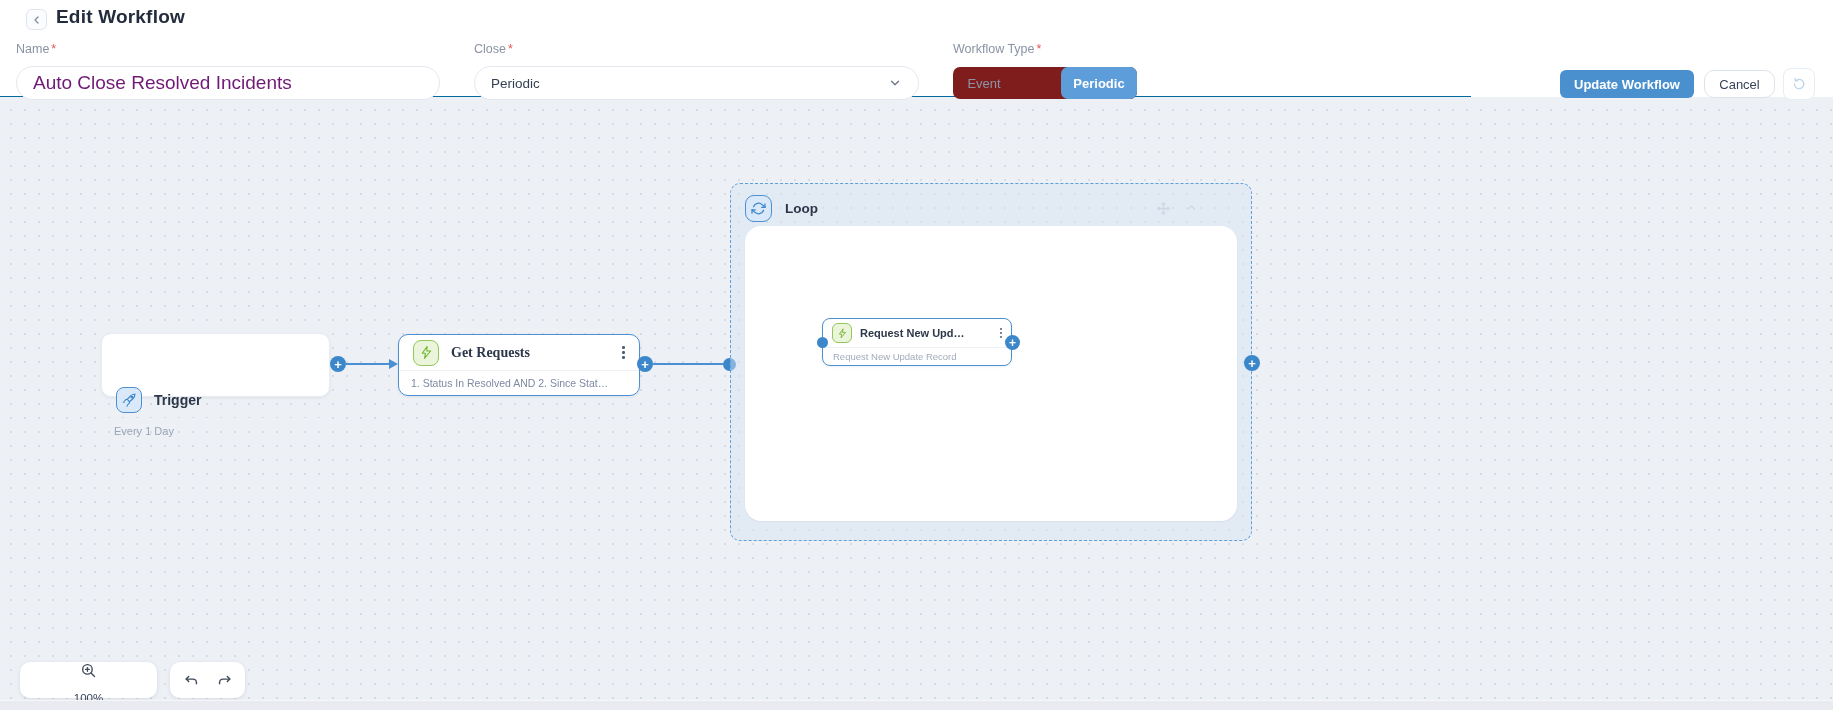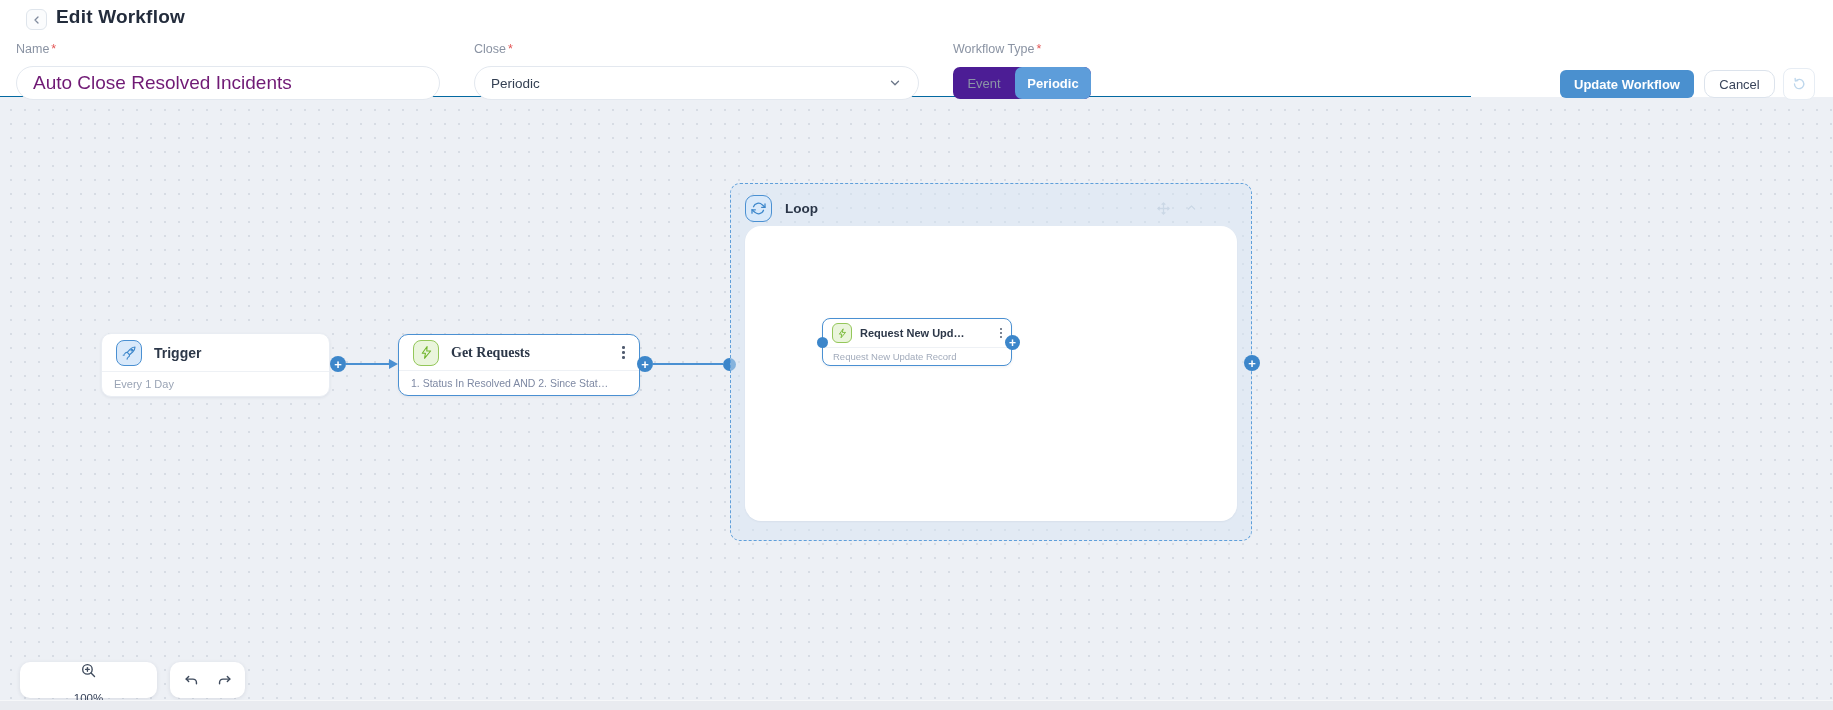--- a/index.html
+++ b/index.html
@@ -9,21 +9,21 @@
 
   
   .header { position:absolute; left:0; top:0; width:1471px; height:97px; background:#ffffff; border-bottom:1px solid #0369a1; z-index:5; }
   .back-btn { position:absolute; left:26px; top:9px; width:21px; height:21px; border:1px solid #dfe5ec; border-radius:6px; background:#fbfcfd; display:flex; align-items:center; justify-content:center; color:#7f8a9c; cursor:pointer; }
   .page-title { position:absolute; left:56px; top:6px; font-size:19px; font-weight:700; color:#232c3c; letter-spacing:.2px; }
   .field-label { position:absolute; top:42px; font-size:12.5px; color:#8a93a3; }
   .req { color:#e25555; margin-left:2px; }
   .text-input { position:absolute; top:66px; height:34px; border:1px solid #e3e8ef; border-radius:17px; background:#fff; font-family:"Liberation Sans",sans-serif; font-size:19px; color:#701a75; padding:0 16px; outline:none; }
   .select { position:absolute; top:66px; height:34px; border:1px solid #e3e8ef; border-radius:17px; background:#fff; font-size:13.5px; color:#333f52; display:flex; align-items:center; padding:0 16px; cursor:pointer; }
   .select .chev { margin-left:auto; color:#6b7688; display:flex; }
-  .toggle { position:absolute; left:953px; top:67px; height:32px; background:#4c1d95; border-radius:7px; display:inline-flex; align-items:stretch; }
+  .toggle { position:absolute; left:953px; top:67px; height:32px; background:#7f1d1d; border-radius:7px; display:inline-flex; align-items:stretch;gap:46px; }
   .toggle .seg { display:flex; align-items:center; justify-content:center; font-size:13px; cursor:pointer; }
   .toggle .seg.off { width:62px; color:#8a94a6; }
   .toggle .seg.on { width:76px; background:#5d9dda; color:#ffffff; border-radius:7px; font-weight:700; }
   .btn-primary { position:absolute; left:1560px; top:70px; width:134px; height:28px; background:#4a90cf; border:none; border-radius:6px; color:#fff; font-size:13px; font-weight:700; font-family:"Liberation Sans",sans-serif; cursor:pointer; }
   .btn-cancel { position:absolute; left:1704px; top:70px; width:71px; height:28px; background:#fff; border:1px solid #dce3ec; border-radius:10px; color:#39445a; font-size:13px; font-family:"Liberation Sans",sans-serif; cursor:pointer; }
   .btn-history { position:absolute; left:1783px; top:68px; width:32px; height:32px; background:#fff; border:1px solid #e7edf4; border-radius:8px; display:flex; align-items:center; justify-content:center; color:#bed7ec; cursor:default; }
 
   
   .canvas { position:absolute; left:0; top:97px; width:1833px; height:603px; background-color:#edf0f5;
             background-image:radial-gradient(circle, #d7dce4 1.1px, transparent 1.2px); background-size:14px 14px; background-position:4px 6px; }
@@ -35,21 +35,21 @@
   .node-head { display:flex; align-items:center; padding:0 14px; gap:12px; }
   .node-title { font-size:14px; font-weight:700; color:#2c3748; white-space:nowrap; }
   .node-body { border-top:1px solid #eef1f5; padding:0 12px; display:flex; align-items:center; white-space:nowrap; overflow:hidden; }
   .icon-chip { display:flex; align-items:center; justify-content:center; border-radius:8px; flex:0 0 auto; }
   .chip-blue { background:#d9e9fa; border:1.4px solid #4a90d2; color:#3d87cb; }
   .chip-green { background:#eaf5dc; border:1.4px solid #94c75a; color:#70b52c; }
   .kebab { margin-left:auto; color:#515c70; display:flex; flex-direction:column; gap:2.5px; align-items:center; cursor:pointer; }
   .kebab i { width:2.6px; height:2.6px; border-radius:50%; background:currentColor; display:block; }
 
   .trigger-node { left:101px; top:236px; width:229px; height:64px; }
-  .trigger-node .node-head { height:37px; }
+  .trigger-node .node-head { height:37px;margin-top:47px; }
   .trigger-node .node-body { height:25px; font-size:11px; color:#9aa4b5; }
 
   .getreq-node { left:398px; top:237px; width:242px; height:62px; }
   .getreq-node .node-head { height:35px;font-family:Liberation Serif, serif; }
   .getreq-node .node-body { height:25px; font-size:10.5px; color:#7e89a3; }
 
   
   .loop-group { position:absolute; left:730px; top:86px; width:522px; height:358px; background:rgba(213,227,242,.48); border:1.5px dashed #5f9fda; border-radius:10px; }
   .loop-head { display:flex; align-items:center; gap:13px; padding:11px 14px 0 14px; }
   .loop-title { font-size:13.5px; font-weight:700; color:#2b3648; }

